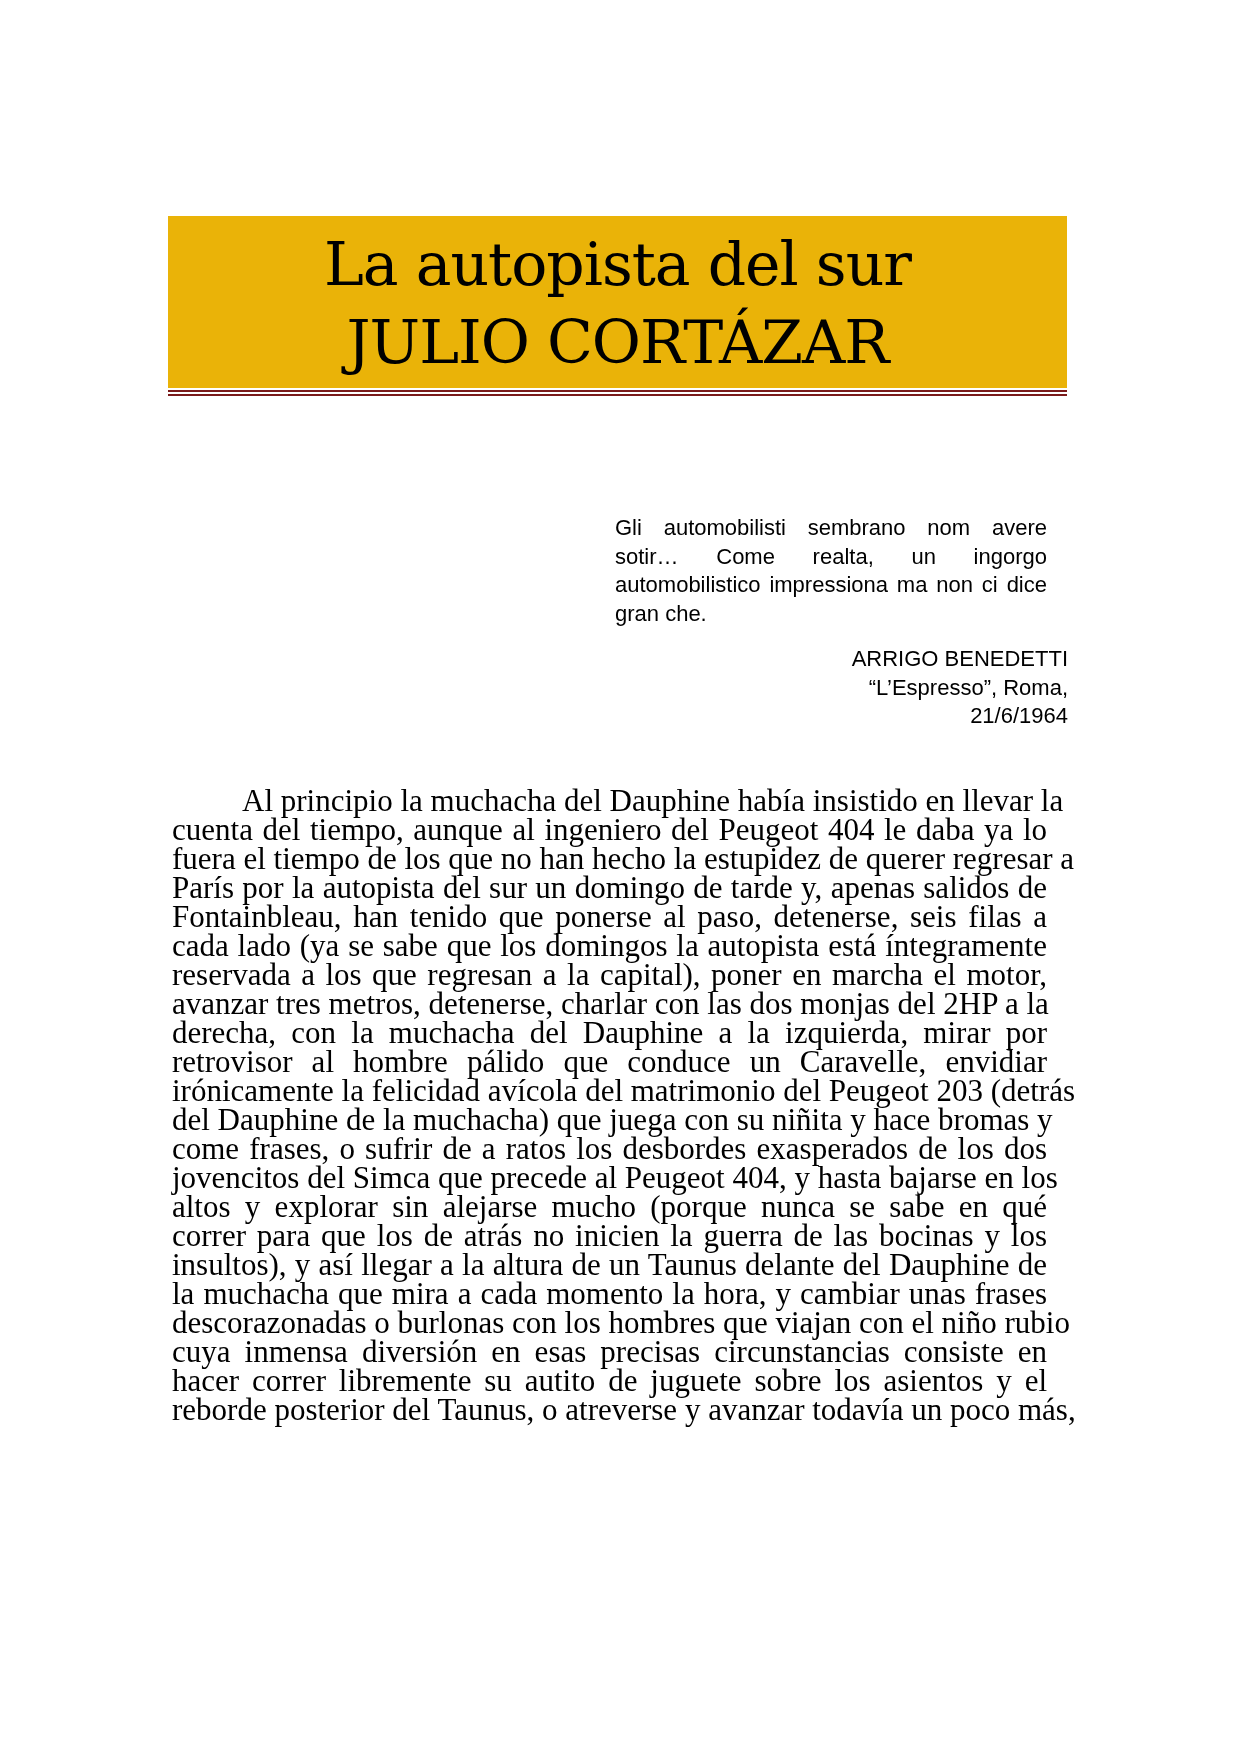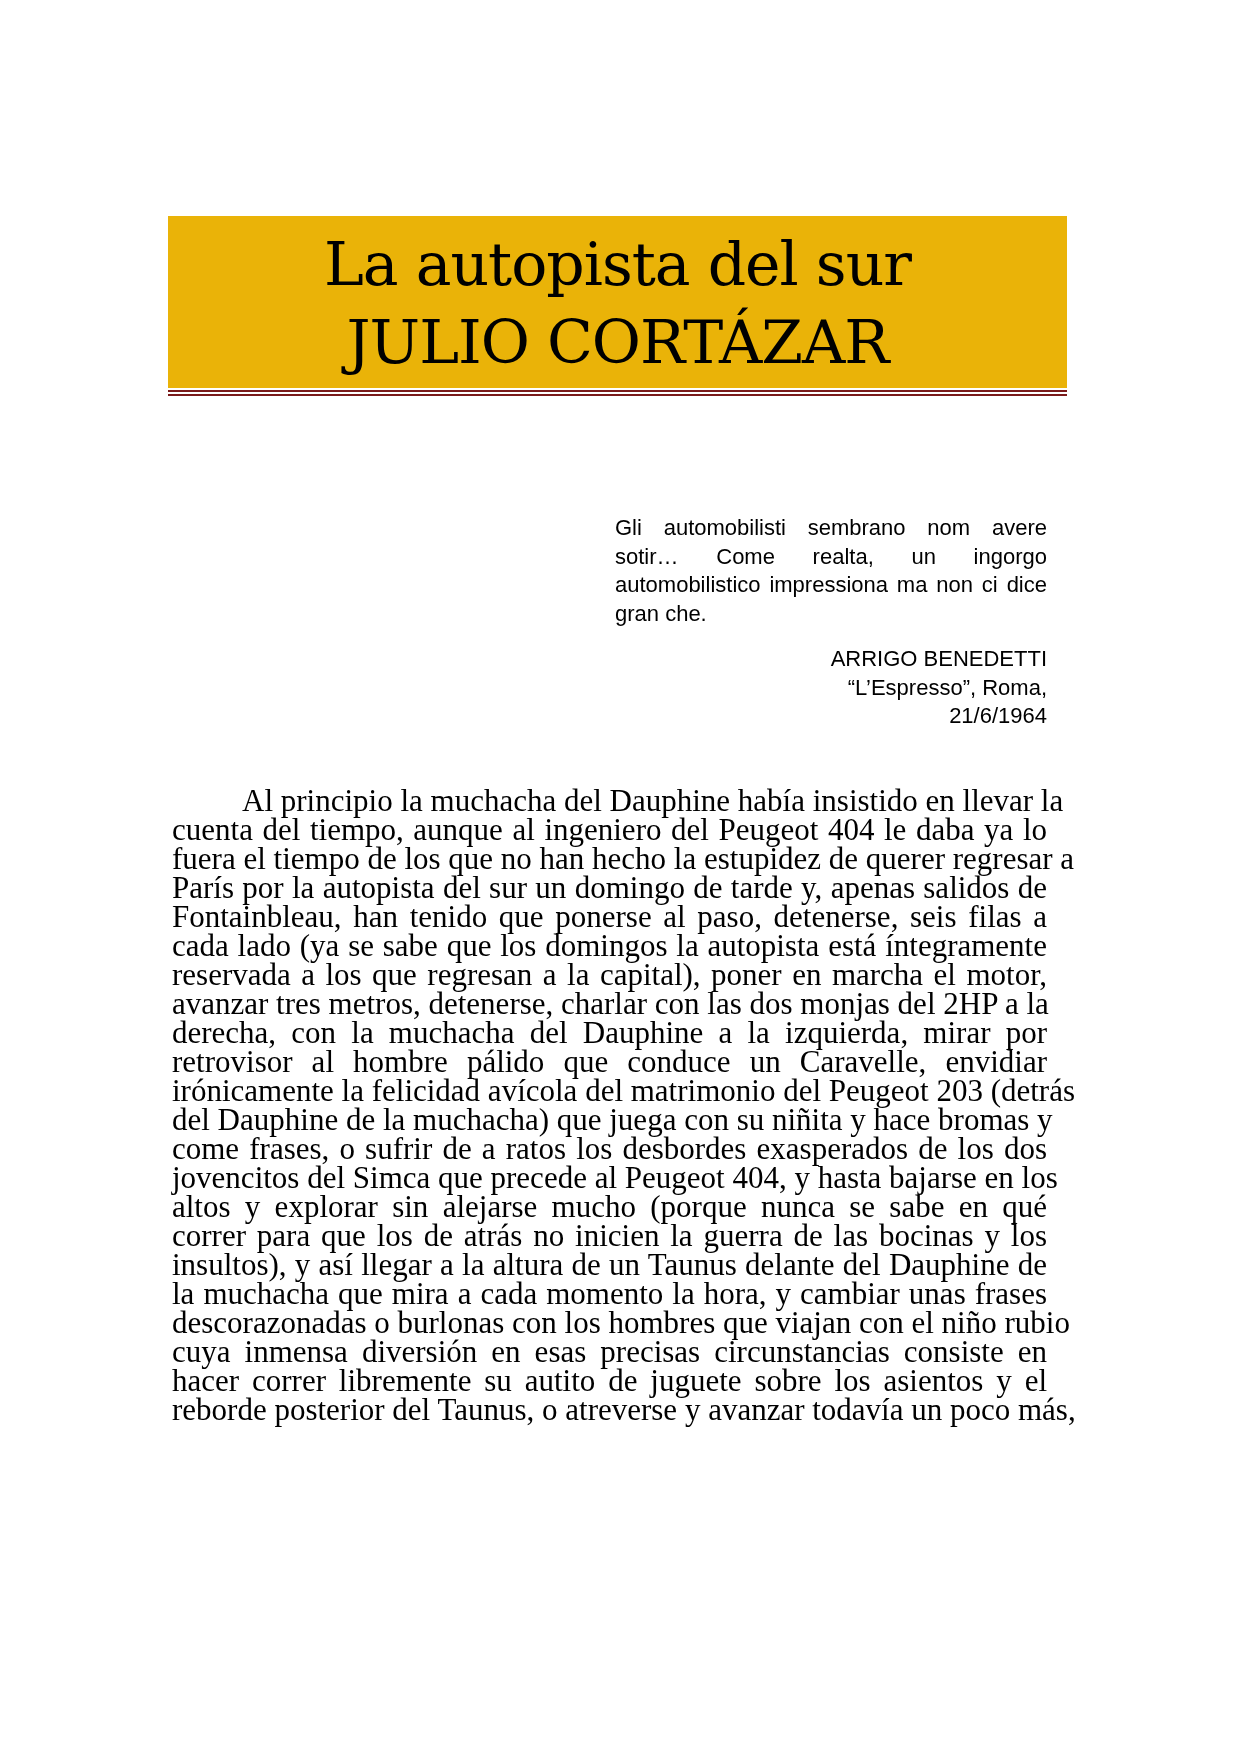--- a/index.html
+++ b/index.html
@@ -51,21 +51,21 @@
       width: 432px;
       font-family: "Liberation Sans", sans-serif;
       font-size: 22px;
       line-height: 28.5px;
       text-align: justify;
       text-align-last: left;
       margin-top: 37px;
     }
     .attribution {
       position: absolute;
-      left: 615px;
+      left: 636px;
       top: 645px;
       width: 432px;
       font-family: "Liberation Sans", sans-serif;
       font-size: 22px;
       line-height: 28.5px;
       text-align: right;
     }
     .attribution div { white-space: nowrap; }
     .body-text {
       position: absolute;

